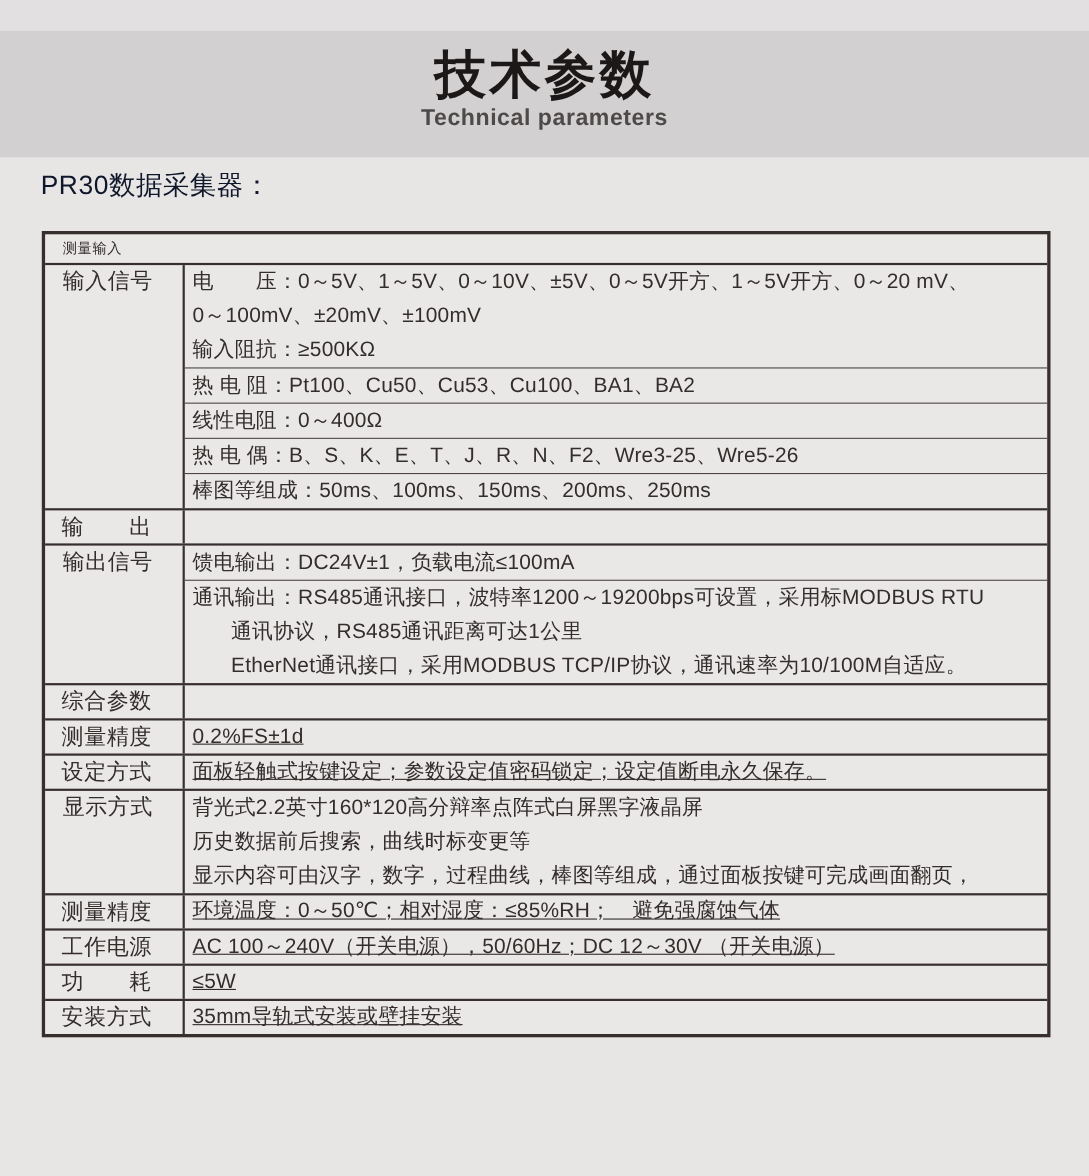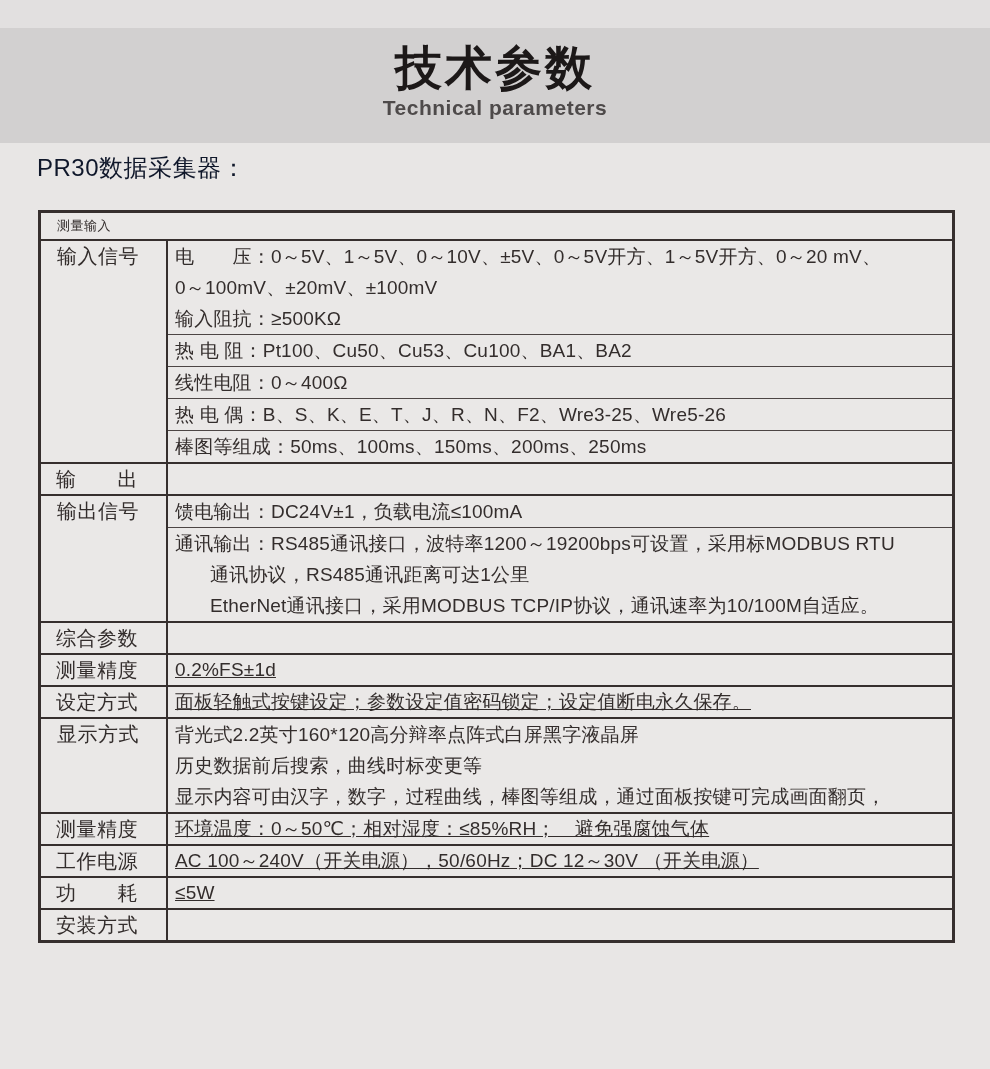--- a/index.html
+++ b/index.html
@@ -190,15 +190,18 @@
 
   <div class="t-row">
     <div class="cell-label">功　　耗</div>
     <div class="cell-value">
       <div class="ln single">≤5W</div>
     </div>
   </div>
 
   <div class="t-row">
     <div class="cell-label">安装方式</div>
+    <div class="cell-value">
+      <div class="ln single">35mm导轨式安装或壁挂安装</div>
+    </div>
   </div>
 
 </div>
 
 </body></html>

